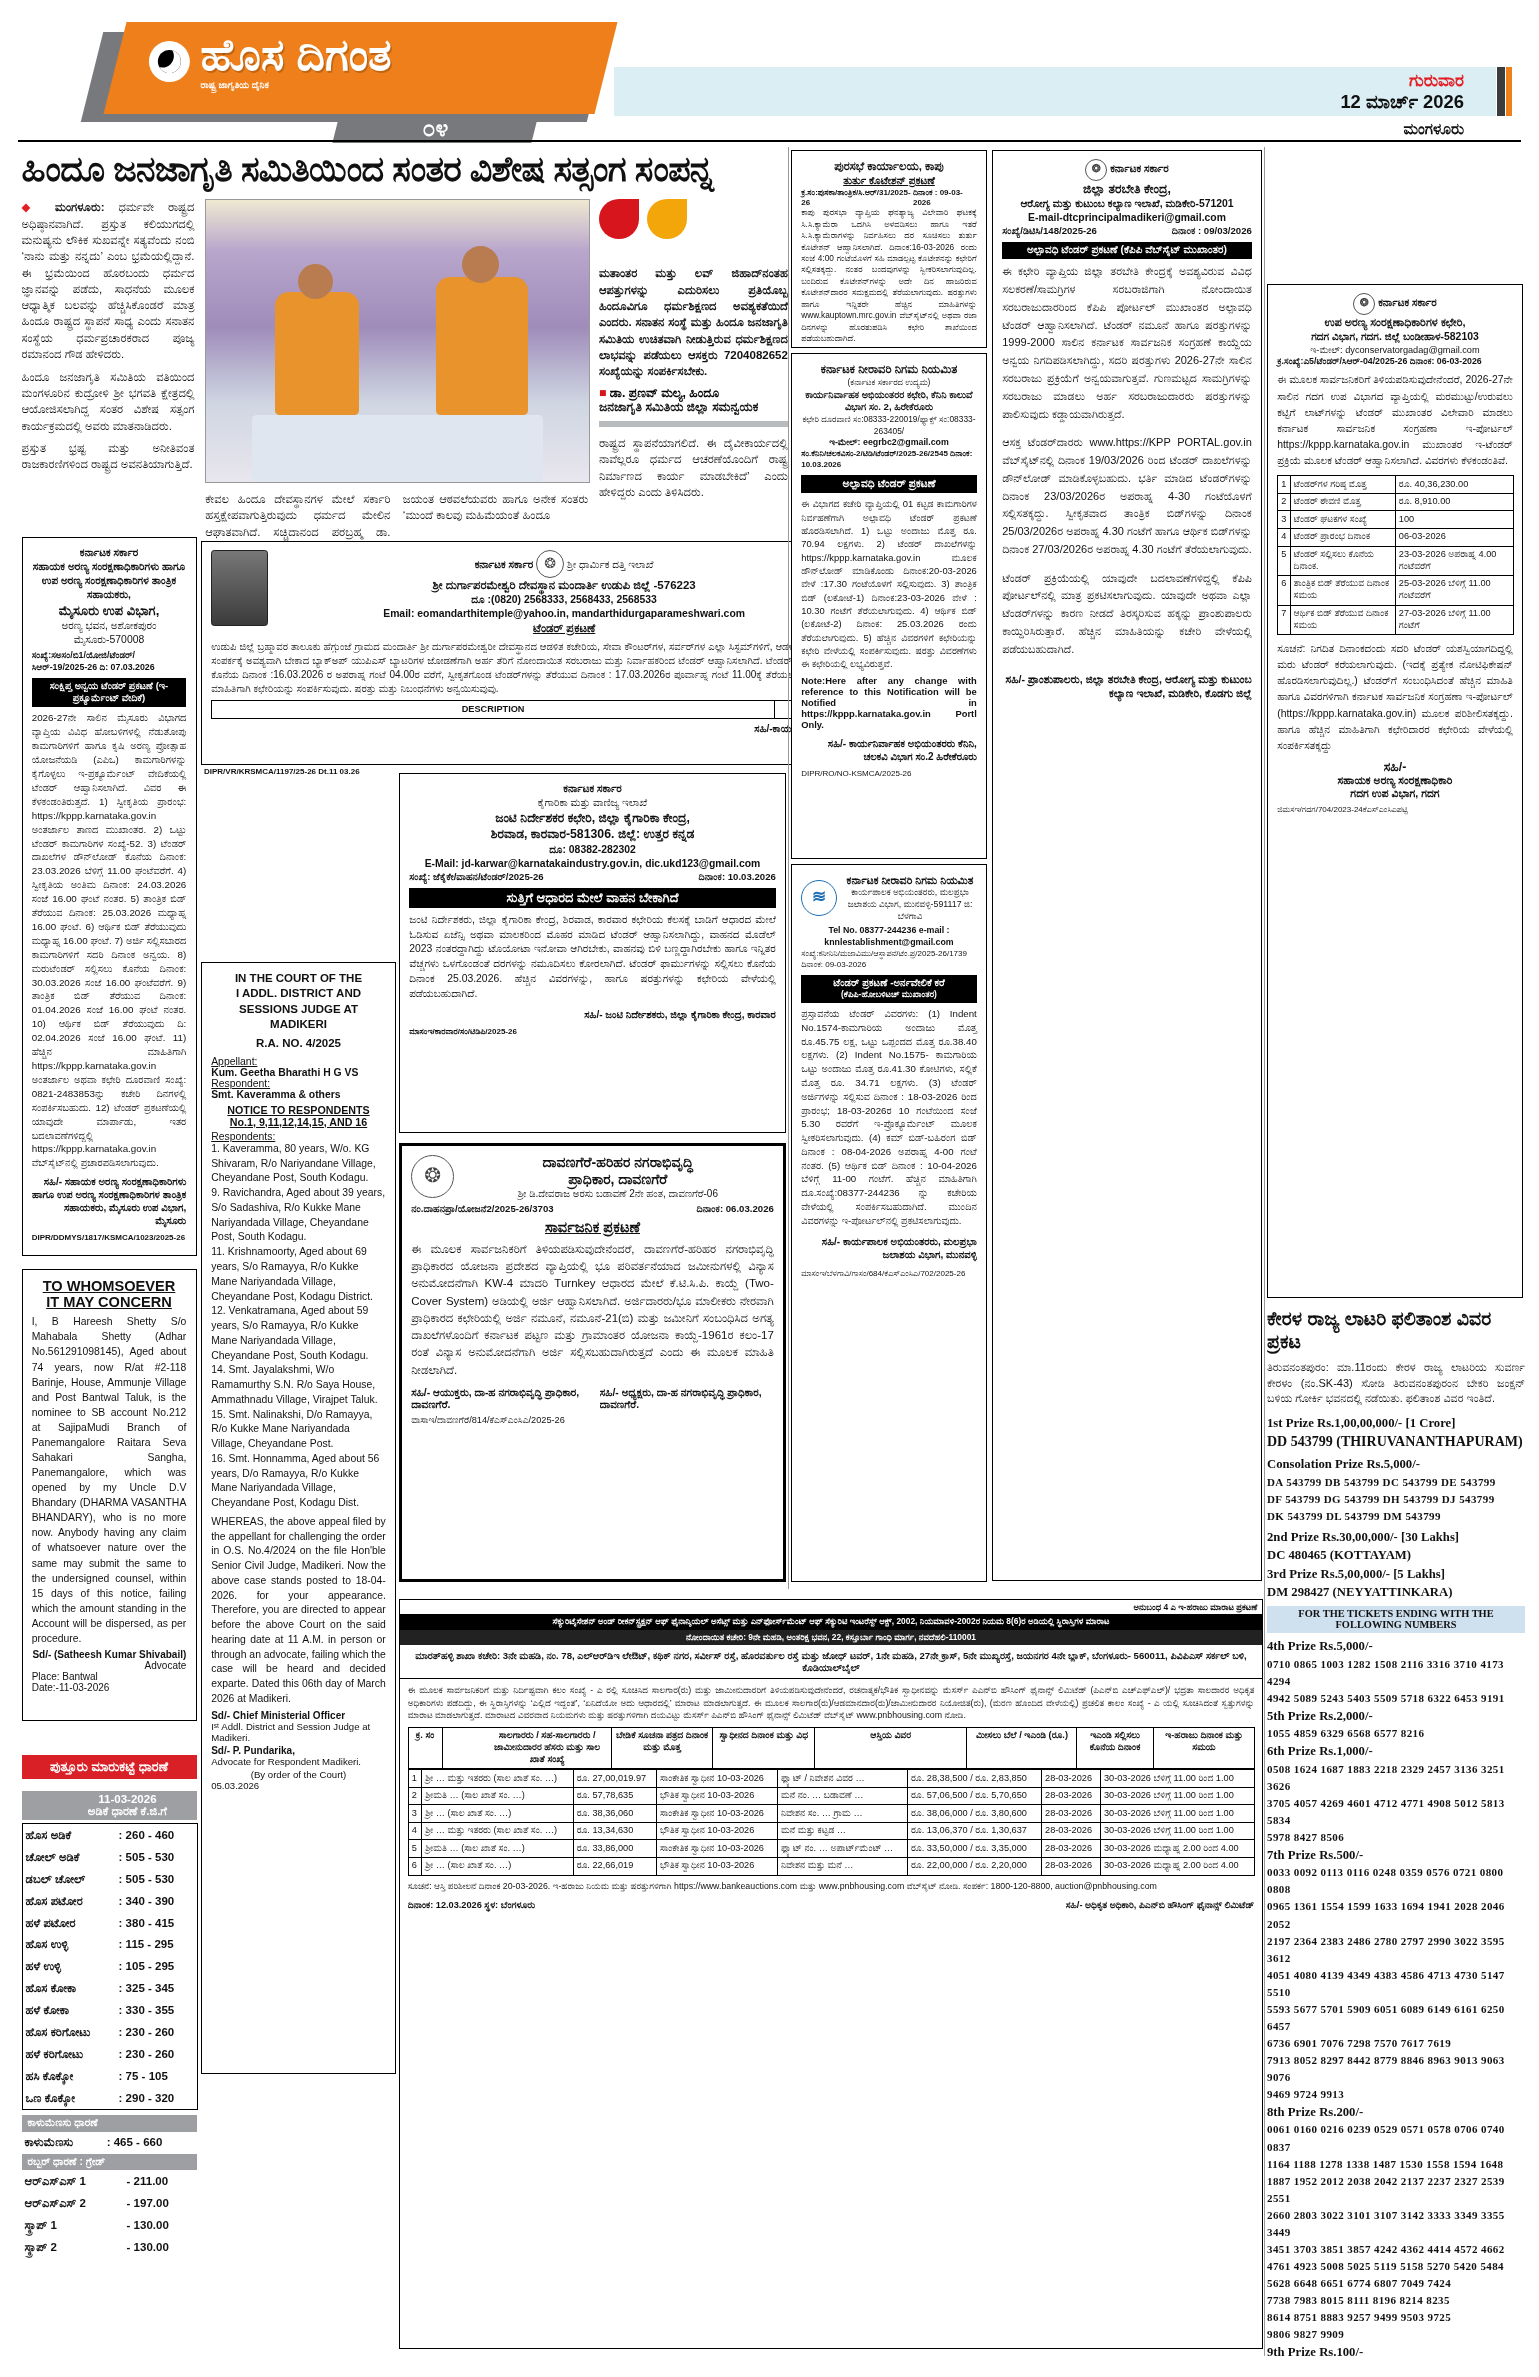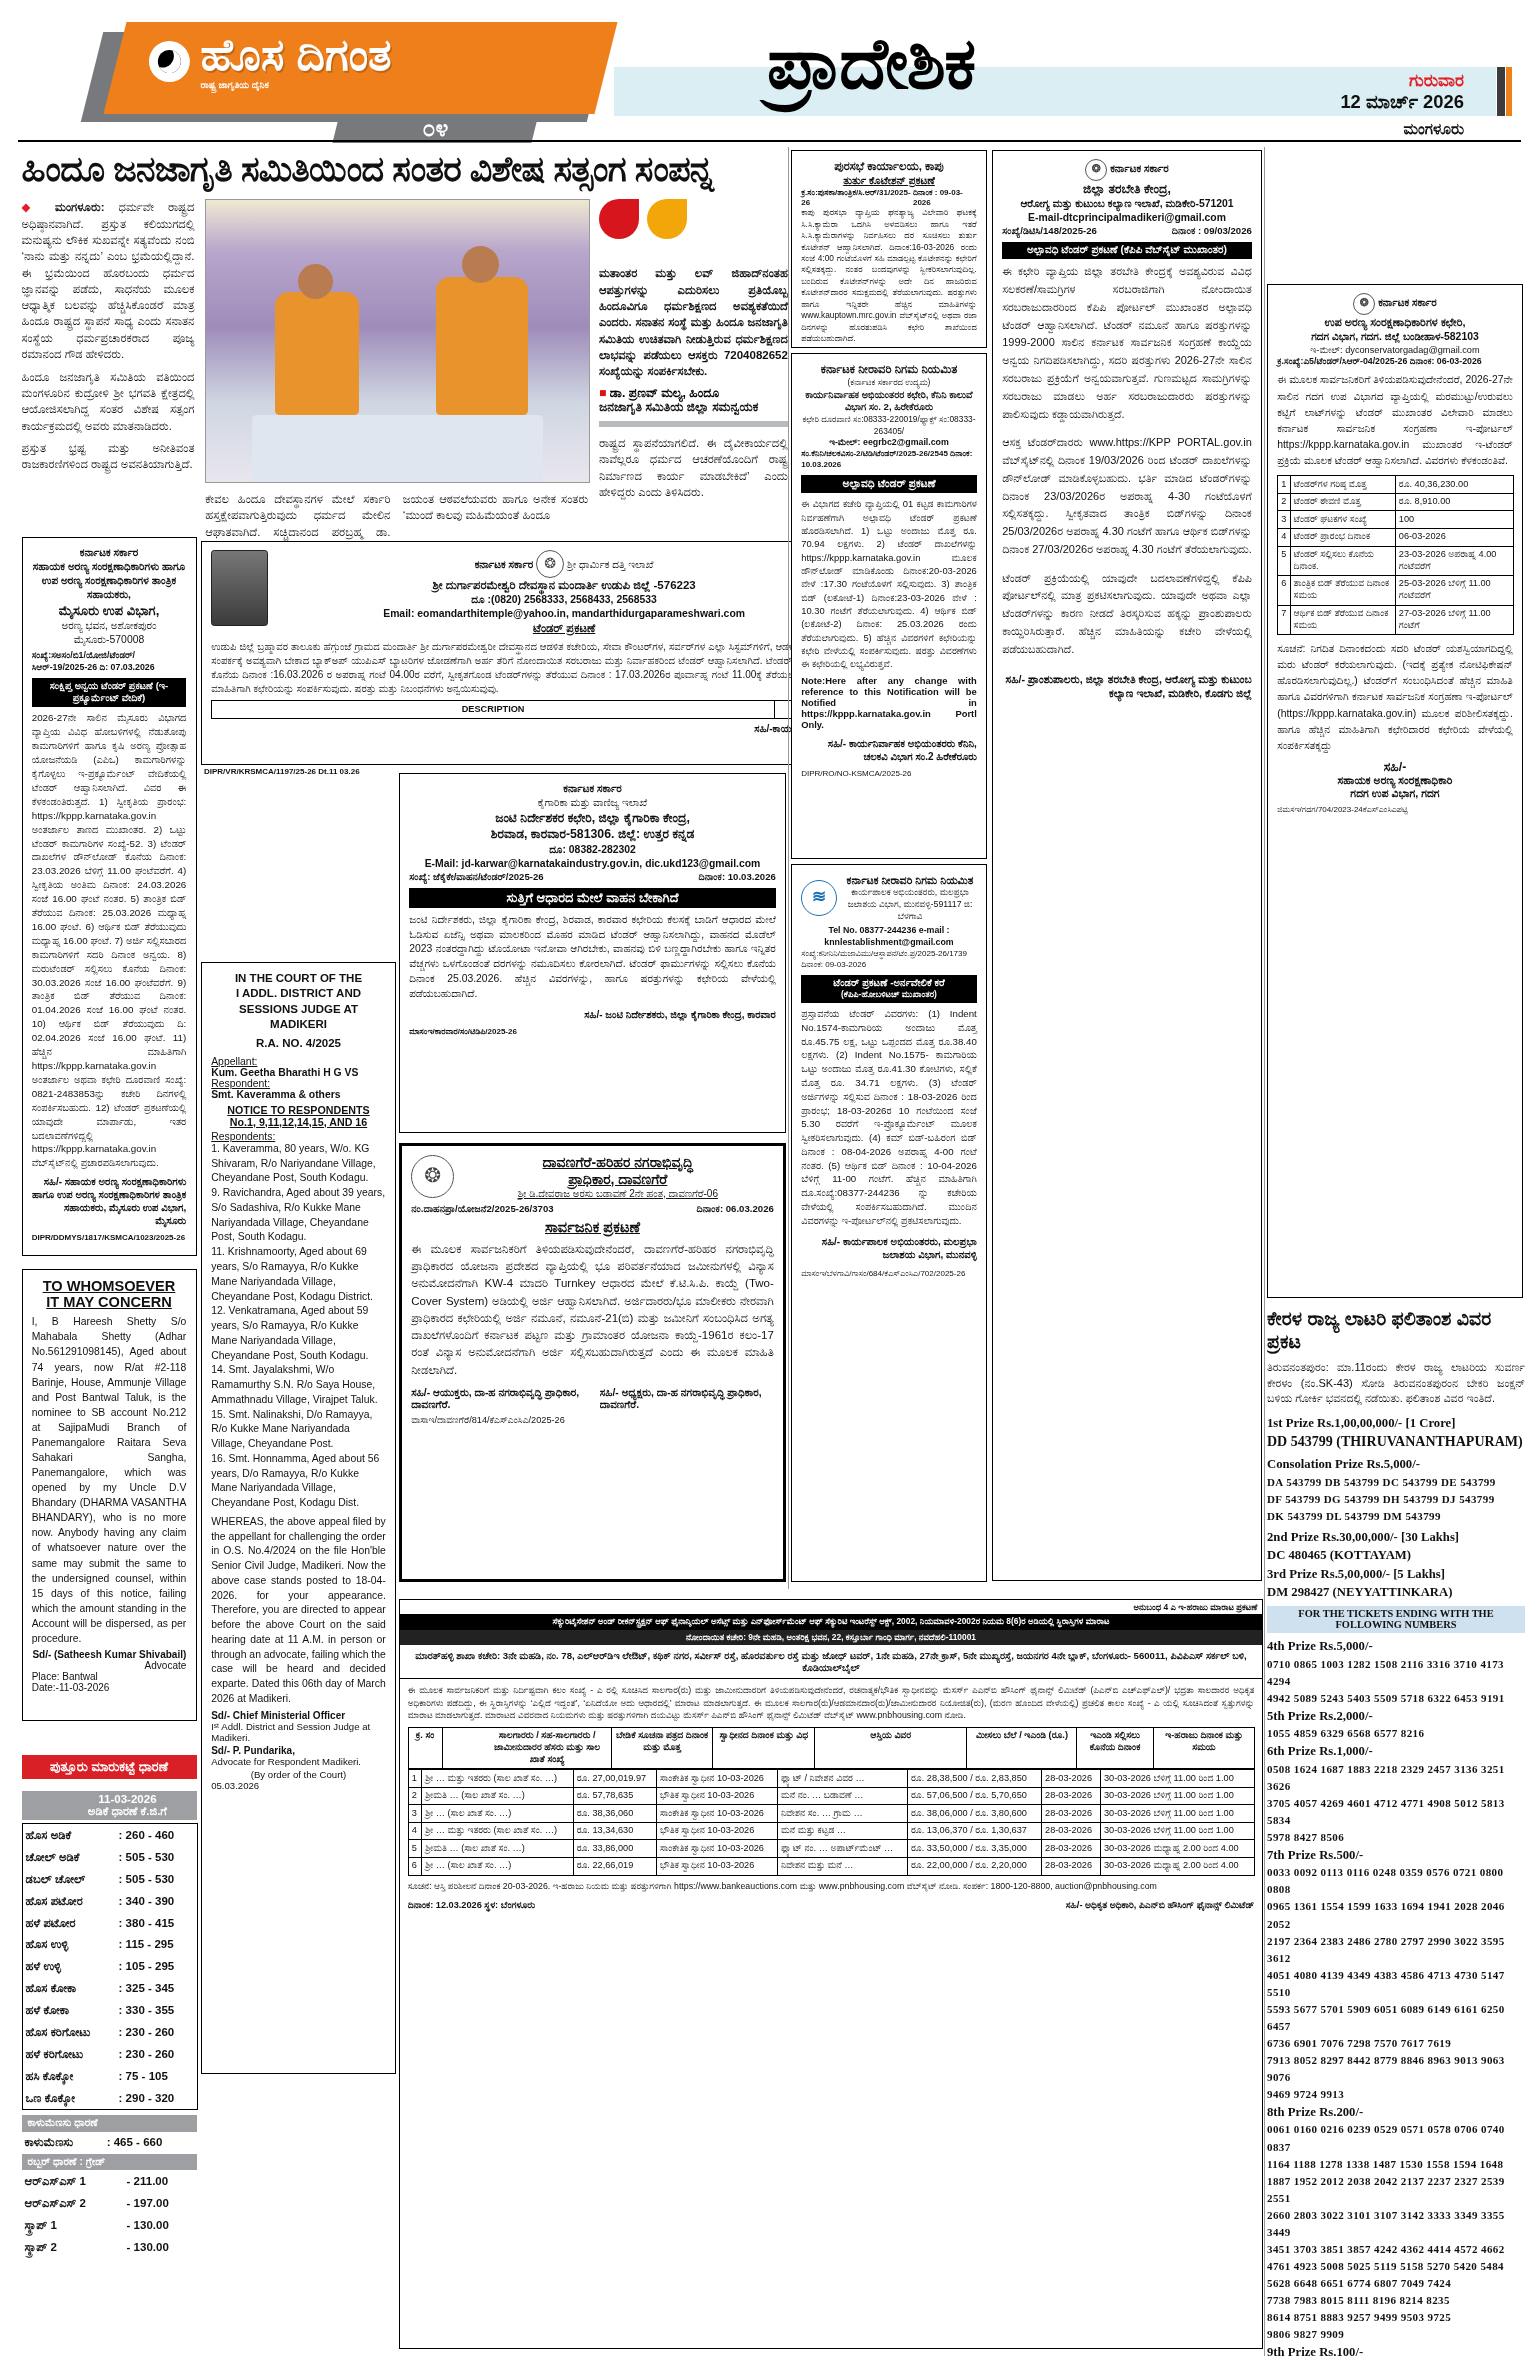--- a/index.html
+++ b/index.html
@@ -57,21 +57,20 @@
       <div class="logo-circle"></div>
       <div>
         <div style="color:#fff;font-size:44px;font-weight:900;line-height:1;text-shadow:1.5px 1.5px 0 #00000033;">ಹೊಸ ದಿಗಂತ</div>
         <div style="color:#fff;font-size:9.2px;font-weight:bold;margin-top:3.1px;">ರಾಷ್ಟ್ರ ಜಾಗೃತಿಯ ದೈನಿಕ</div>
       </div>
     </div>
   </div>
   <div class="abs masthead-gray skew" style="left:336px;top:114px;width:199px;height:29px;">
     <div class="noskew ctr" style="color:#fff;font-size:23px;font-weight:bold;line-height:29px;">೦೪</div>
   </div>
-  <div class="abs" style="left:767px;top:23px;width:429px;font-size:71px;font-weight:900;letter-spacing:-1.5px;color:#000;">ಪ್ರಾದೇಶಿಕ</div>
   <div class="abs rt" style="left:1127px;top:71px;width:337px;">
     <div style="color:#e31e24;font-weight:bold;font-size:17px;">ಗುರುವಾರ</div>
     <div style="font-size:18.4px;font-weight:bold;">12 ಮಾರ್ಚ್ 2026</div>
   </div>
   <div class="abs rt" style="left:1127px;top:120px;width:337px;font-size:15.3px;font-weight:bold;">ಮಂಗಳೂರು</div>
   <div class="abs" style="left:1497px;top:67px;width:7.7px;height:49px;background:#3c3c3c;"></div>
   <div class="abs" style="left:1506px;top:67px;width:6.1px;height:49px;background:#ef7f1a;"></div>
   <div class="abs rule" style="left:18.4px;top:140px;width:1503px;height:2.3px;"></div>
 </div>
 
@@ -290,21 +289,21 @@
     </div>
   <div class="blackbar" style="font-size:13px;">ಸುತ್ತಿಗೆ ಆಧಾರದ ಮೇಲೆ ವಾಹನ ಬೇಕಾಗಿದೆ</div>
   <div class="n-body j" style="font-size:10.4px;">ಜಂಟಿ ನಿರ್ದೇಶಕರು, ಜಿಲ್ಲಾ ಕೈಗಾರಿಕಾ ಕೇಂದ್ರ, ಶಿರವಾಡ, ಕಾರವಾರ ಕಛೇರಿಯ ಕೆಲಸಕ್ಕೆ ಬಾಡಿಗೆ ಆಧಾರದ ಮೇಲೆ ಓಡಿಸುವ ಏಜೆನ್ಸಿ ಅಥವಾ ಮಾಲಕರಿಂದ ಮೊಹರ ಮಾಡಿದ ಟೆಂಡರ್ ಆಹ್ವಾನಿಸಲಾಗಿದ್ದು, ವಾಹನದ ಮೊಡೆಲ್ 2023 ನಂತರದ್ದಾಗಿದ್ದು ಟೊಯೋಟಾ ಇನೋವಾ ಆಗಿರಬೇಕು, ವಾಹನವು ಬಿಳಿ ಬಣ್ಣದ್ದಾಗಿರಬೇಕು ಹಾಗೂ ಇನ್ನಿತರ ವೆಚ್ಚಗಳು ಒಳಗೊಂಡಂತೆ ದರಗಳನ್ನು ನಮೂದಿಸಲು ಕೋರಲಾಗಿದೆ. ಟೆಂಡರ್ ಫಾರ್ಮುಗಳನ್ನು ಸಲ್ಲಿಸಲು ಕೊನೆಯ ದಿನಾಂಕ 25.03.2026. ಹೆಚ್ಚಿನ ವಿವರಗಳನ್ನು, ಹಾಗೂ ಷರತ್ತುಗಳನ್ನು ಕಛೇರಿಯ ವೇಳೆಯಲ್ಲಿ ಪಡೆಯಬಹುದಾಗಿದೆ.</div>
   <div class="sgn" style="margin-top:6.1px;">ಸಹಿ/- ಜಂಟಿ ನಿರ್ದೇಶಕರು, ಜಿಲ್ಲಾ ಕೈಗಾರಿಕಾ ಕೇಂದ್ರ, ಕಾರವಾರ</div>
   <div class="tiny b" style="margin-top:6.1px;">ಮಾಸಂಇ/ಕಾರವಾರ/ಸಂ/ಟಿಡಿಪಿ/2025-26</div>
 </div>
 
 <div class="abs n-box" style="left:399px;top:1143px;width:387px;height:439px;border-width:3.1px;">
   <div style="display:flex;gap:7.7px;align-items:center;">
     <div class="emblem" style="width:41px;height:41px;line-height:38px;font-size:20px;">❂</div>
-    <div style="flex:1;text-decoration:underline;" class="ctr">
+    <div style="flex:1;" class="ctr">
       <div class="b" style="font-size:14px;">ದಾವಣಗೆರೆ-ಹರಿಹರ ನಗರಾಭಿವೃದ್ಧಿ</div>
       <div class="b" style="font-size:14px;">ಪ್ರಾಧಿಕಾರ, ದಾವಣಗೆರೆ</div>
       <div style="font-size:10px;">ಶ್ರೀ ಡಿ.ದೇವರಾಜ ಅರಸು ಬಡಾವಣೆ 2ನೇ ಹಂತ, ದಾವಣಗೆರೆ-06</div>
     </div>
   </div>
   <div class="refline" style="margin-top:3.1px;">
       <span>ನಂ.ದಾಹನಪ್ರಾ/ಯೋಜನೆ2/2025-26/3703</span>
       <span>ದಿನಾಂಕ: 06.03.2026</span>
     </div>
   <div class="ctr b u" style="font-size:14.6px;margin:4.6px 0;">ಸಾರ್ವಜನಿಕ ಪ್ರಕಟಣೆ</div>

